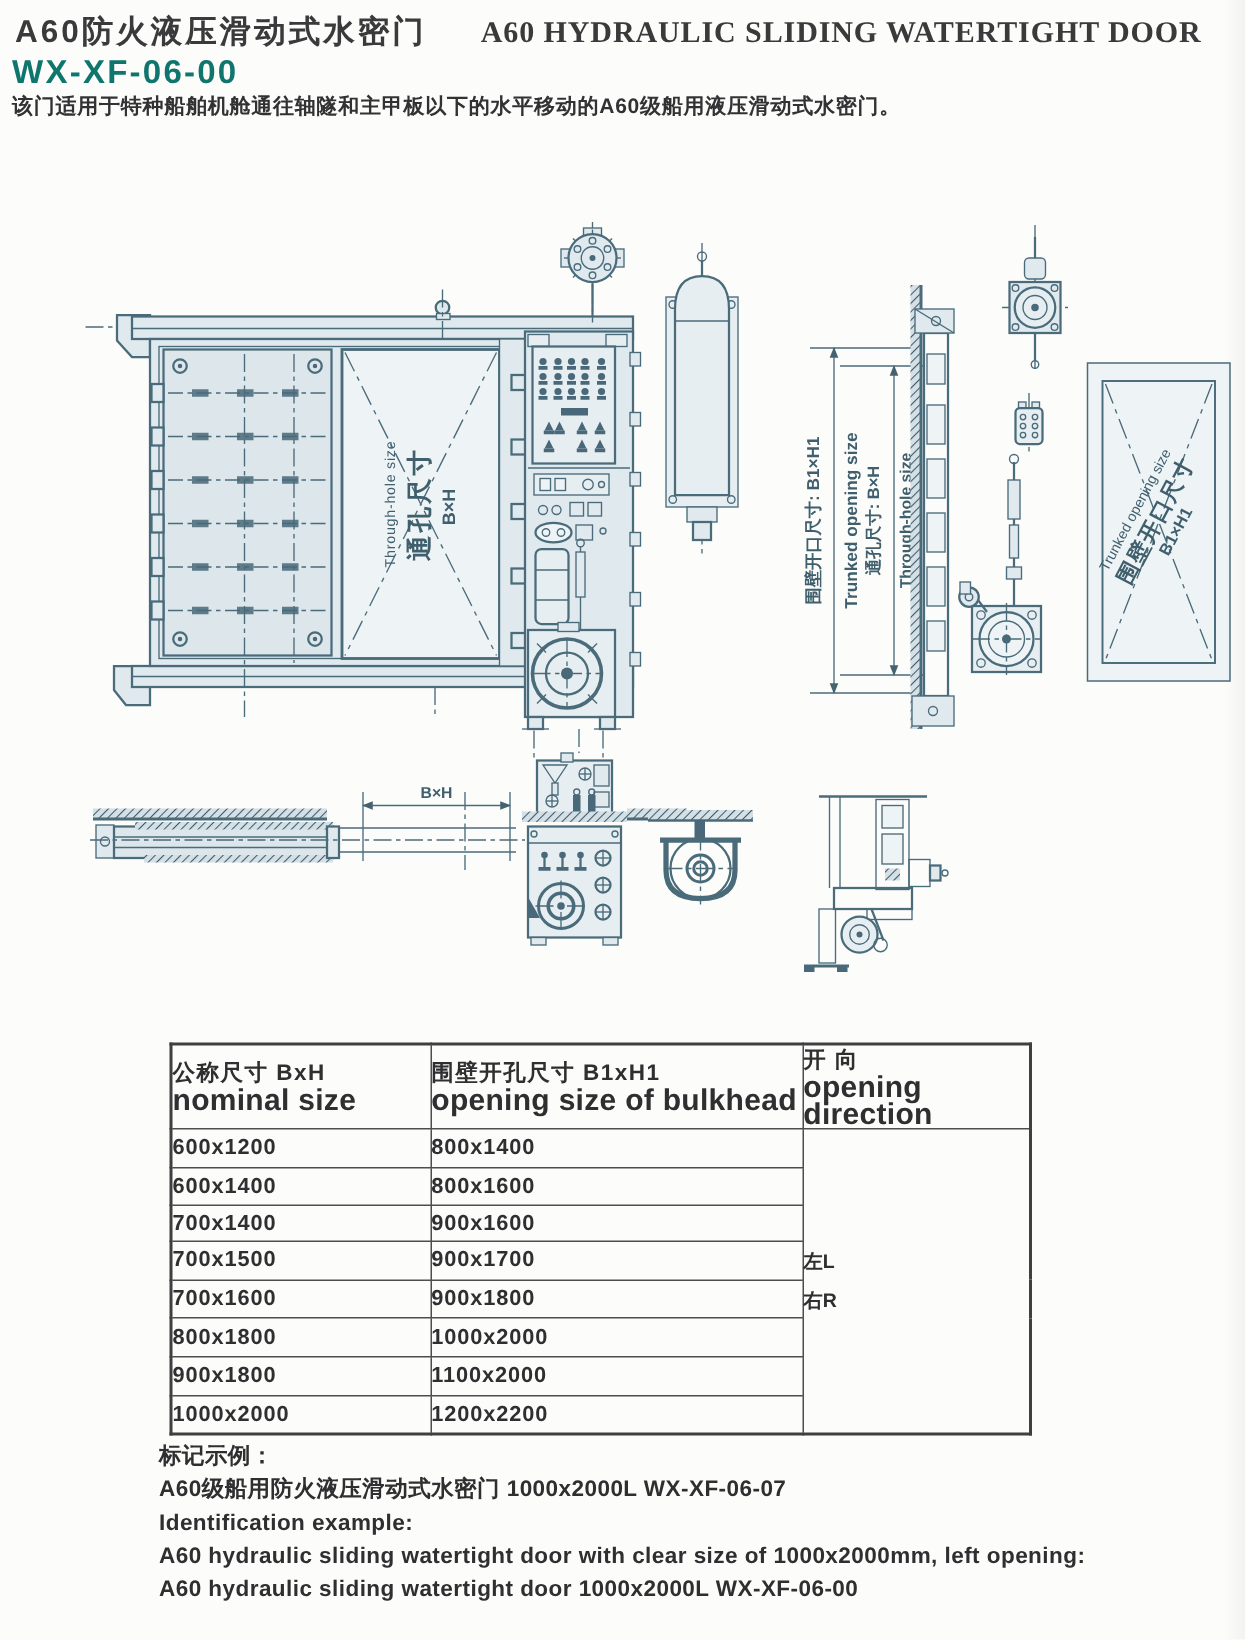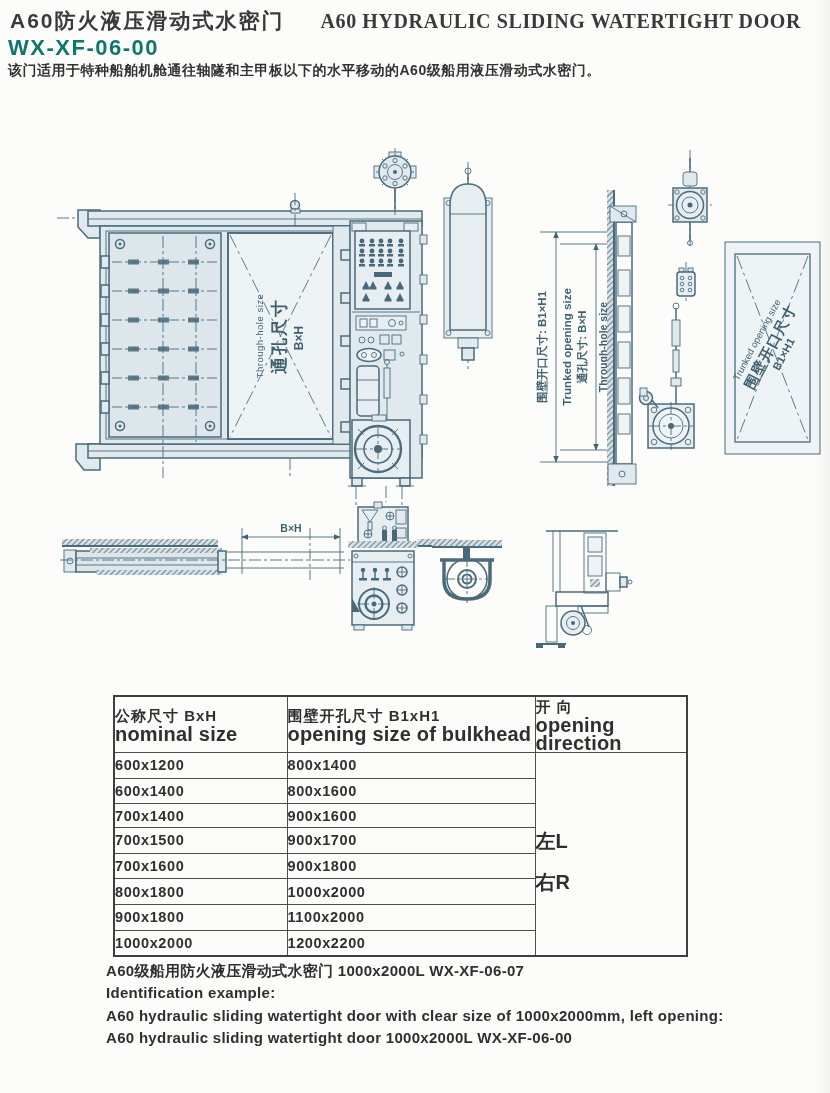--- a/index.html
+++ b/index.html
@@ -29,21 +29,21 @@
   .dk{fill:#49697a;stroke:none;}
   
   .spec-table{position:absolute;left:113px;top:695px;width:573px;border-collapse:collapse;
     table-layout:fixed;}
   .spec-table td,.spec-table th{border:1.4px solid #4d4d4f;padding:0;text-align:left;
     vertical-align:middle;color:#2f2f31;}
   .spec-table{border:2.2px solid #3f3f41;}
   .hz{font-size:15px;font-weight:bold;line-height:19px;letter-spacing:1px;}
   .he{font-size:20px;font-weight:bold;line-height:18px;letter-spacing:0.2px;}
   .cell{font-size:14.5px;font-weight:bold;letter-spacing:0.6px;}
-  .dircell div{font-size:20px;font-weight:bold;line-height:26px;margin-top:15px;}
+  .dircell div{font-size:13px;font-weight:bold;line-height:26px;}
   
   .example{position:absolute;left:106px;top:960px;font-size:15px;font-weight:bold;
     color:#2f2f31;line-height:22.3px;letter-spacing:0.3px;white-space:nowrap;}
 </style>
 </head>
 <body>
 
 <div class="titlebar">
   <span class="title-zh">A60防火液压滑动式水密门</span><span class="title-en">A60 HYDRAULIC SLIDING WATERTIGHT DOOR</span>
 </div>
@@ -591,19 +591,20 @@
     <td class="cell">1100x2000</td>
   </tr>
   <tr style="height:25.6px">
     <td class="cell">1000x2000</td>
     <td class="cell">1200x2200</td>
   </tr>
 </tbody>
   </table>
 
 <div class="example">
+  <div>标记示例：</div>
   <div>A60级船用防火液压滑动式水密门 1000x2000L  WX-XF-06-07</div>
   <div>Identification example:</div>
   <div>A60 hydraulic sliding watertight door with clear size of 1000x2000mm, left opening:</div>
   <div>A60 hydraulic sliding watertight door 1000x2000L  WX-XF-06-00</div>
 </div>
 
 <div class="edge-shade"></div>
 
 </body></html>

